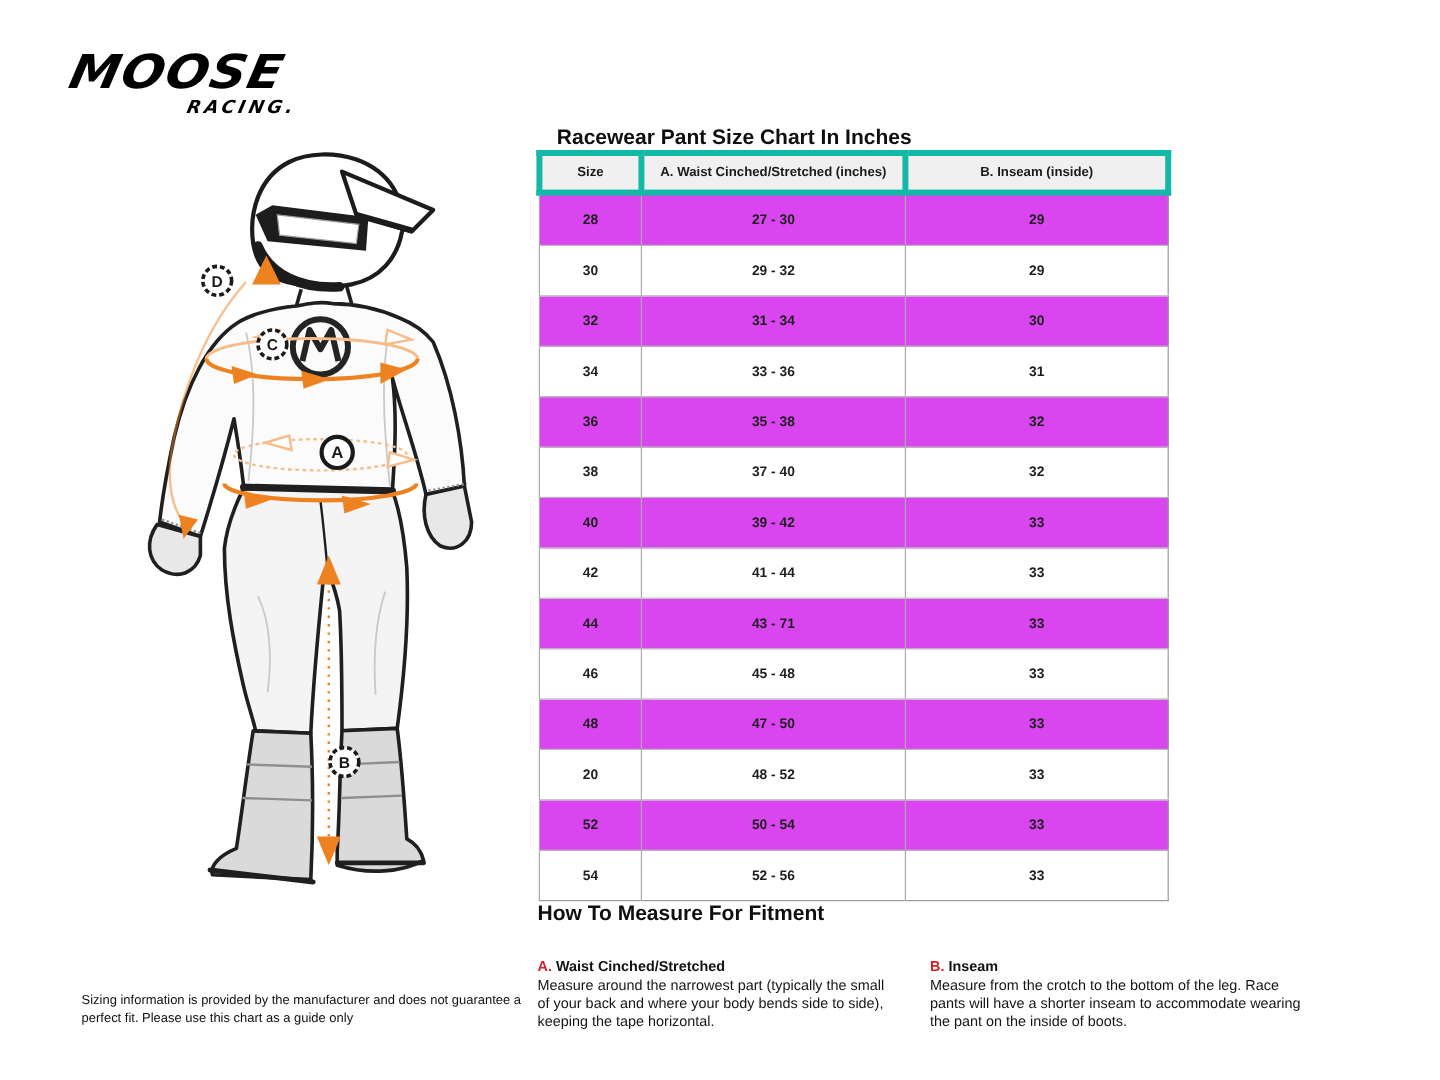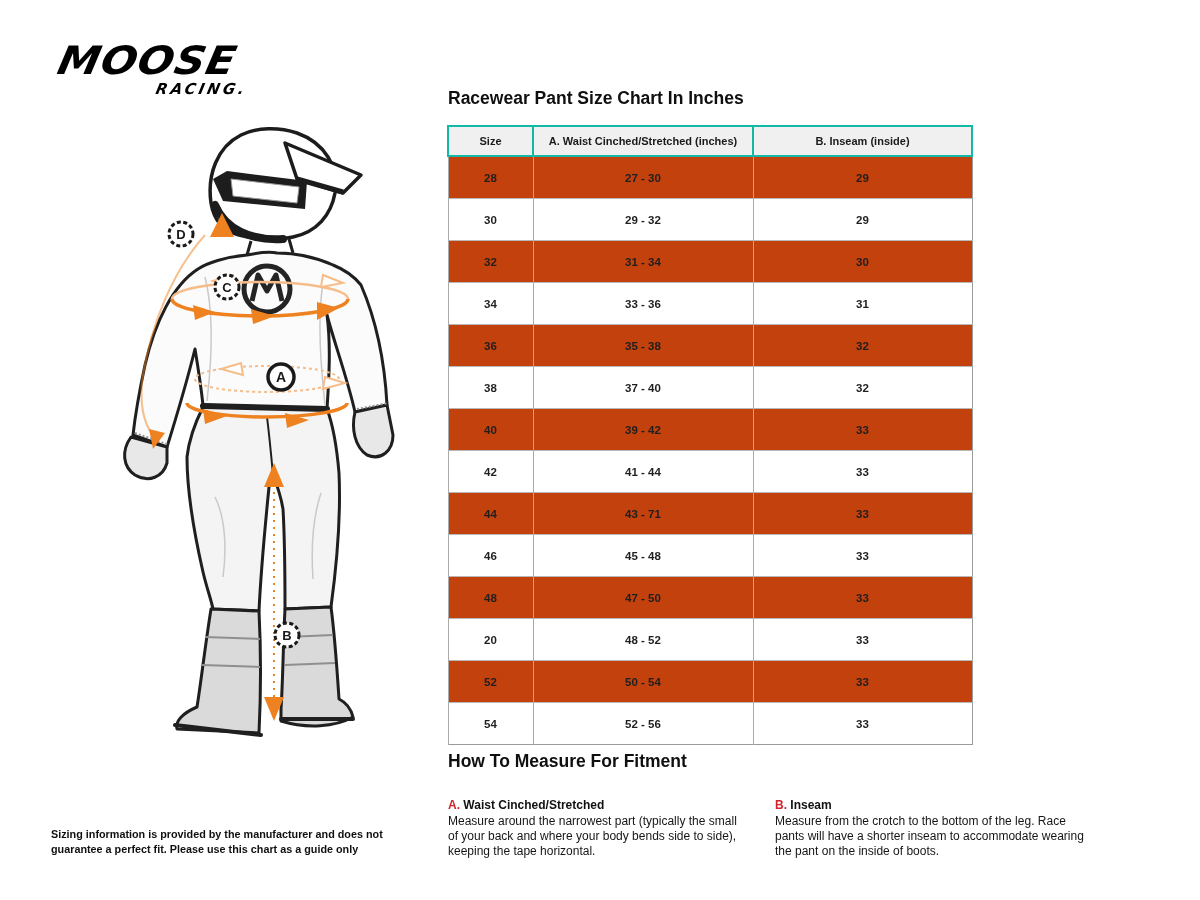--- a/index.html
+++ b/index.html
@@ -15,53 +15,53 @@
     font-size:39px;line-height:0.85;letter-spacing:1px;color:#000;
     transform:skewX(-12deg) scaleX(1.08);transform-origin:left bottom;white-space:nowrap;
   }
   .logo-racing{
     display:block;font-family:"DejaVu Sans",sans-serif;font-weight:700;font-style:italic;
     font-size:15px;letter-spacing:3px;color:#000;text-align:right;
     transform:skewX(-12deg);margin-top:3px;
   }
 
   
-  .chart-title{position:absolute;left:448px;top:88px;font-size:17.5px;font-weight:700;color:#0f0f0f;margin:0;}
+  .chart-title{position:absolute;left:448px;top:88px;font-size:17.5px;font-weight:700;color:#0f0f0f;margin:16px;}
   table.size-chart{
     position:absolute;left:447px;top:125px;width:524px;
     border-collapse:collapse;border:1px solid #9a9a9a;table-layout:fixed;
   }
   table.size-chart col.c-size{width:85px;}
   table.size-chart col.c-waist{width:220px;}
   table.size-chart col.c-inseam{width:219px;}
   table.size-chart th{
     height:28px;background:#f0f0f0;font-size:11px;font-weight:700;color:#1a1a1a;
-    border:2px solid #14b8a6;text-align:center;padding:0;
+    border:5px solid #14b8a6;text-align:center;padding:0;
   }
   table.size-chart td{
     height:41px;font-size:11.5px;font-weight:700;color:#1f1f1f;text-align:center;
     border-left:1px solid #ababab;border-top:1px solid #b8b8b8;padding:0;
   }
-  table.size-chart tbody tr.alt{background:#c2410c;}
+  table.size-chart tbody tr.alt{background:#d946ef;}
 
   
   .measure{position:absolute;left:448px;top:751px;width:660px;}
   .measure h2{margin:0 0 26px 0;font-size:17.5px;font-weight:700;color:#0f0f0f;}
   .measure-cols{display:flex;gap:35px;}
   .m-item{flex:0 0 auto;}
   .m-item.waist{width:292px;}
   .m-item.inseam{width:318px;}
   .m-label{font-size:12px;font-weight:700;color:#111;}
   .m-letter{color:var(--accent-red,#d2232a);}
   .m-text{font-size:12px;line-height:1.24;margin-top:2px;color:#151515;}
 
   
   .disclaimer{
-    position:absolute;left:51px;top:816px;width:380px;
-    font-size:10.8px;font-weight:700;line-height:1.4;color:#101010;
+    position:absolute;left:68px;top:816px;width:380px;
+    font-size:10.8px;font-weight:400;line-height:1.4;color:#101010;
   }
 
   
   .figure{position:absolute;left:55px;top:116px;width:370px;height:632px;}
   .figure svg{display:block;width:100%;height:100%;}
 </style>
 </head>
 <body>
 
 <div class="canvas">

